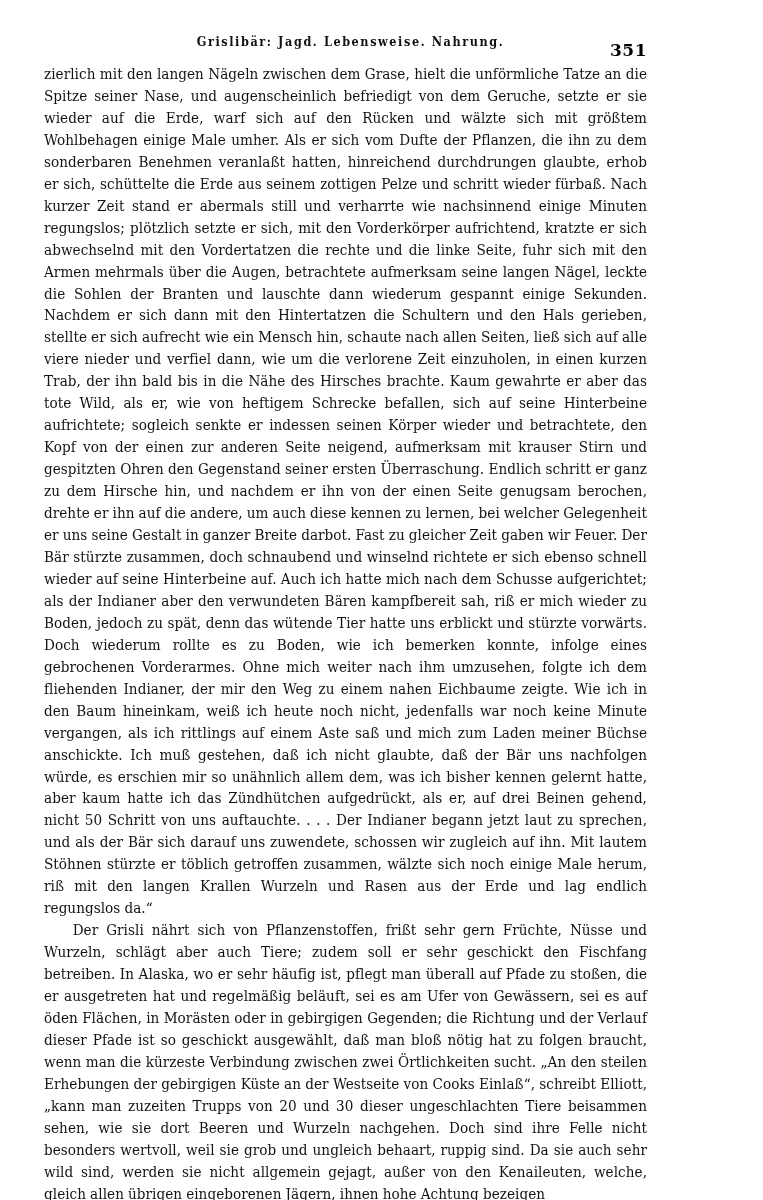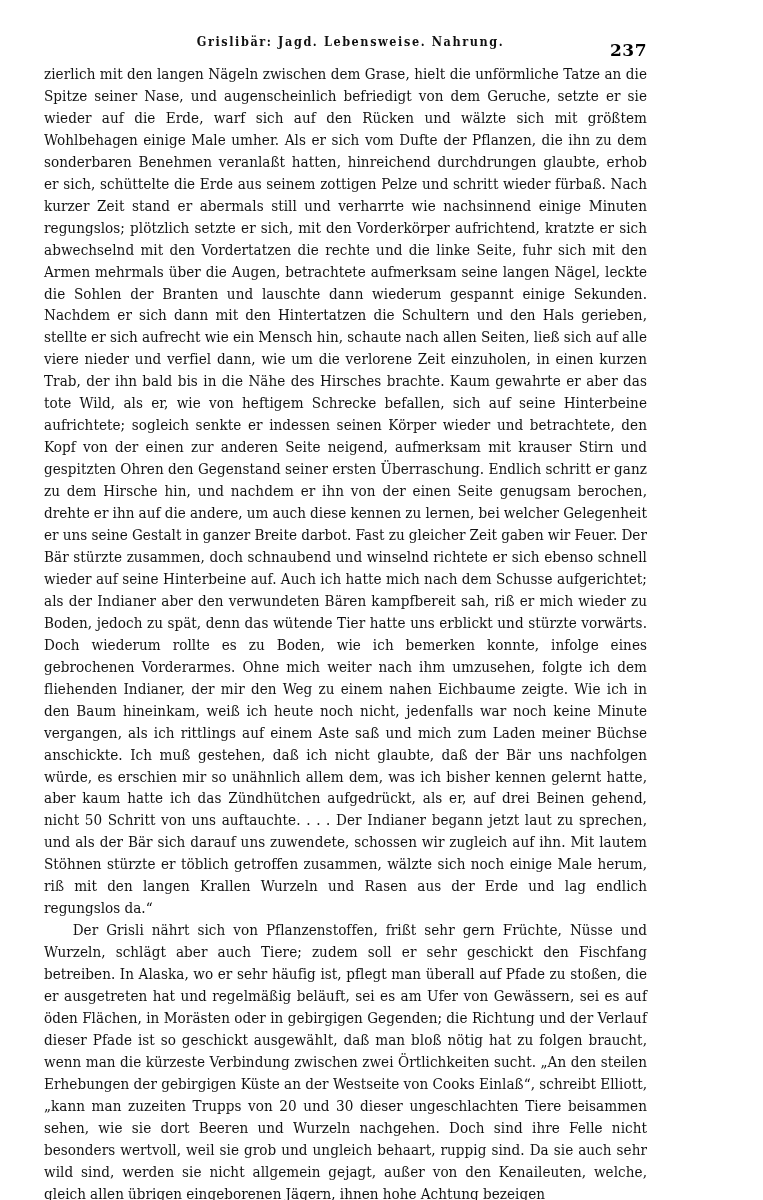--- a/index.html
+++ b/index.html
@@ -70,21 +70,21 @@
     font-stretch: semi-condensed;
   }
 </style>
 </head>
 <body>
 
 <div class="page">
 
   <div class="running-head">
     <div class="running-head-title fraktur">Grislibär: Jagd.  Lebensweise.  Nahrung.</div>
-    <div class="page-number">237</div>
+    <div class="page-number">351</div>
   </div>
 
   <div class="body-text fraktur tight">
     <p>zierlich mit den langen Nägeln zwischen dem Grase, hielt die unförmliche Tatze an die Spitze seiner Nase, und augenscheinlich befriedigt von dem Geruche, setzte er sie wieder auf die Erde, warf sich auf den Rücken und wälzte sich mit größtem Wohlbehagen einige Male umher. Als er sich vom Dufte der Pflanzen, die ihn zu dem sonderbaren Benehmen veranlaßt hatten, hinreichend durchdrungen glaubte, erhob er sich, schüttelte die Erde aus seinem zottigen Pelze und schritt wieder fürbaß. Nach kurzer Zeit stand er abermals still und verharrte wie nachsinnend einige Minuten regungslos; plötzlich setzte er sich, mit den Vorderkörper aufrichtend, kratzte er sich abwechselnd mit den Vordertatzen die rechte und die linke Seite, fuhr sich mit den Armen mehrmals über die Augen, betrachtete aufmerksam seine langen Nägel, leckte die Sohlen der Branten und lauschte dann wiederum gespannt einige Sekunden. Nachdem er sich dann mit den Hintertatzen die Schultern und den Hals gerieben, stellte er sich aufrecht wie ein Mensch hin, schaute nach allen Seiten, ließ sich auf alle viere nieder und verfiel dann, wie um die verlorene Zeit einzuholen, in einen kurzen Trab, der ihn bald bis in die Nähe des Hirsches brachte. Kaum gewahrte er aber das tote Wild, als er, wie von heftigem Schrecke befallen, sich auf seine Hinterbeine aufrichtete; sogleich senkte er indessen seinen Körper wieder und betrachtete, den Kopf von der einen zur anderen Seite neigend, aufmerksam mit krauser Stirn und gespitzten Ohren den Gegenstand seiner ersten Überraschung. Endlich schritt er ganz zu dem Hirsche hin, und nachdem er ihn von der einen Seite genugsam berochen, drehte er ihn auf die andere, um auch diese kennen zu lernen, bei welcher Gelegenheit er uns seine Gestalt in ganzer Breite darbot. Fast zu gleicher Zeit gaben wir Feuer. Der Bär stürzte zusammen, doch schnaubend und winselnd richtete er sich ebenso schnell wieder auf seine Hinterbeine auf. Auch ich hatte mich nach dem Schusse aufgerichtet; als der Indianer aber den verwundeten Bären kampfbereit sah, riß er mich wieder zu Boden, jedoch zu spät, denn das wütende Tier hatte uns erblickt und stürzte vorwärts. Doch wiederum rollte es zu Boden, wie ich bemerken konnte, infolge eines gebrochenen Vorderarmes. Ohne mich weiter nach ihm umzusehen, folgte ich dem fliehenden Indianer, der mir den Weg zu einem nahen Eichbaume zeigte. Wie ich in den Baum hineinkam, weiß ich heute noch nicht, jedenfalls war noch keine Minute vergangen, als ich rittlings auf einem Aste saß und mich zum Laden meiner Büchse anschickte. Ich muß gestehen, daß ich nicht glaubte, daß der Bär uns nachfolgen würde, es erschien mir so unähnlich allem dem, was ich bisher kennen gelernt hatte, aber kaum hatte ich das Zündhütchen aufgedrückt, als er, auf drei Beinen gehend, nicht 50 Schritt von uns auftauchte. . . . Der Indianer begann jetzt laut zu sprechen, und als der Bär sich darauf uns zuwendete, schossen wir zugleich auf ihn. Mit lautem Stöhnen stürzte er töblich getroffen zusammen, wälzte sich noch einige Male herum, riß mit den langen Krallen Wurzeln und Rasen aus der Erde und lag endlich regungslos da.“</p>
     <p class="indent">Der Grisli nährt sich von Pflanzenstoffen, frißt sehr gern Früchte, Nüsse und Wurzeln, schlägt aber auch Tiere; zudem soll er sehr geschickt den Fischfang betreiben. In Alaska, wo er sehr häufig ist, pflegt man überall auf Pfade zu stoßen, die er ausgetreten hat und regelmäßig beläuft, sei es am Ufer von Gewässern, sei es auf öden Flächen, in Morästen oder in gebirgigen Gegenden; die Richtung und der Verlauf dieser Pfade ist so geschickt ausgewählt, daß man bloß nötig hat zu folgen braucht, wenn man die kürzeste Verbindung zwischen zwei Örtlichkeiten sucht. „An den steilen Erhebungen der gebirgigen Küste an der Westseite von Cooks Einlaß“, schreibt Elliott, „kann man zuzeiten Trupps von 20 und 30 dieser ungeschlachten Tiere beisammen sehen, wie sie dort Beeren und Wurzeln nachgehen. Doch sind ihre Felle nicht besonders wertvoll, weil sie grob und ungleich behaart, ruppig sind. Da sie auch sehr wild sind, werden sie nicht allgemein gejagt, außer von den Kenaileuten, welche, gleich allen übrigen eingeborenen Jägern, ihnen hohe Achtung bezeigen</p>
   </div>
 
 </div>
 
 </body></html>

